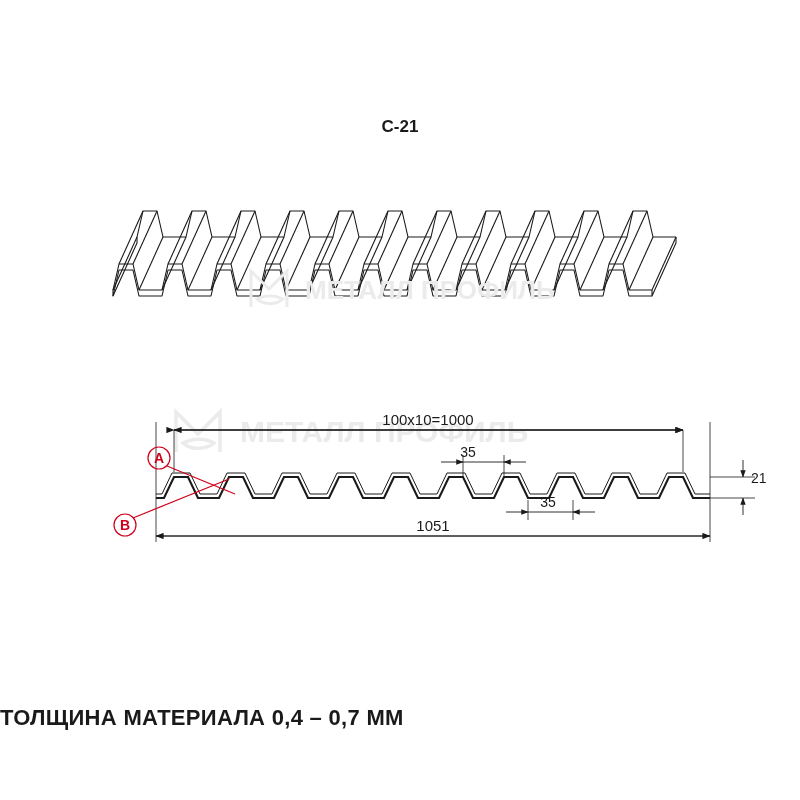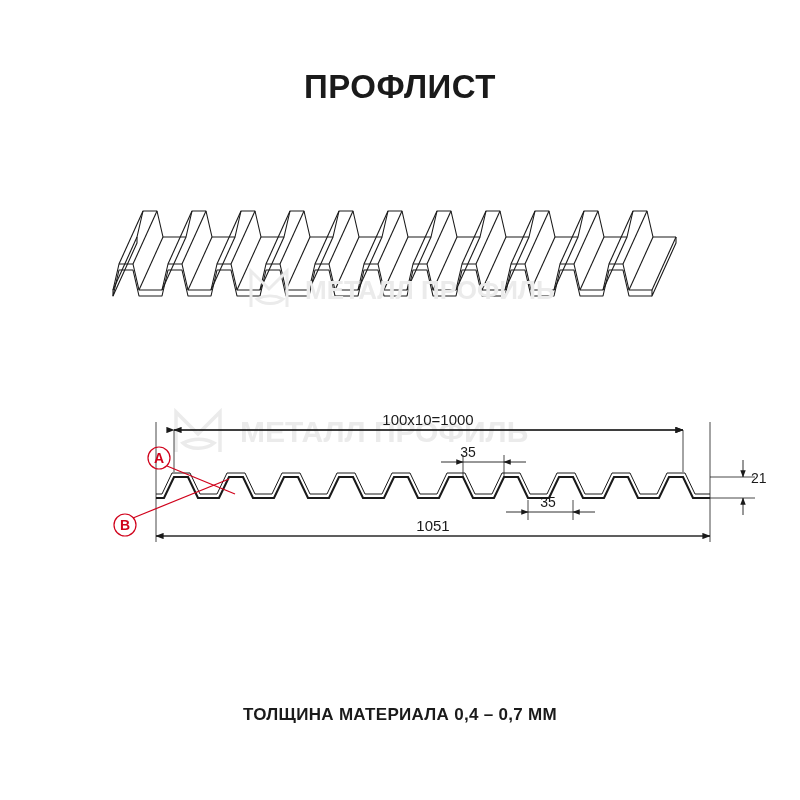--- a/index.html
+++ b/index.html
@@ -36,22 +36,21 @@
     top: 117px;
     text-align: center;
     font-size: 17px;
     font-weight: bold;
   }
   .footnote {
     position: absolute;
     left: 0;
     right: 0;
     top: 705px;
-    text-align: center;
-    font-size: 17px;
+    font-size: 22px;
     font-weight: bold;
     letter-spacing: 0.3px;
   }
   .iso-wrap {
     position: absolute;
     left: 0;
     top: 165px;
     width: 800px;
     height: 160px;
   }
@@ -86,21 +85,21 @@
     font-size: 14px;
     font-weight: bold;
     fill: #d0021b;
   }
 </style>
 </head>
 <body>
 
 <div class="page">
 
-  <div class="title">ПРОФЛИСТ</div>
+  <div class="subtitle">С-21</div>
 
   <div class="iso-wrap">
     <svg width="800" height="170" viewBox="0 0 800 170">
       <g fill="none" stroke="#1a1a1a" stroke-width="1.1" stroke-linejoin="round">
 
         <path d="M137,72
                  L143,46 L157,46 L163,72 L186,72
                  L192,46 L206,46 L212,72 L235,72
                  L241,46 L255,46 L261,72 L284,72
                  L290,46 L304,46 L310,72 L333,72

